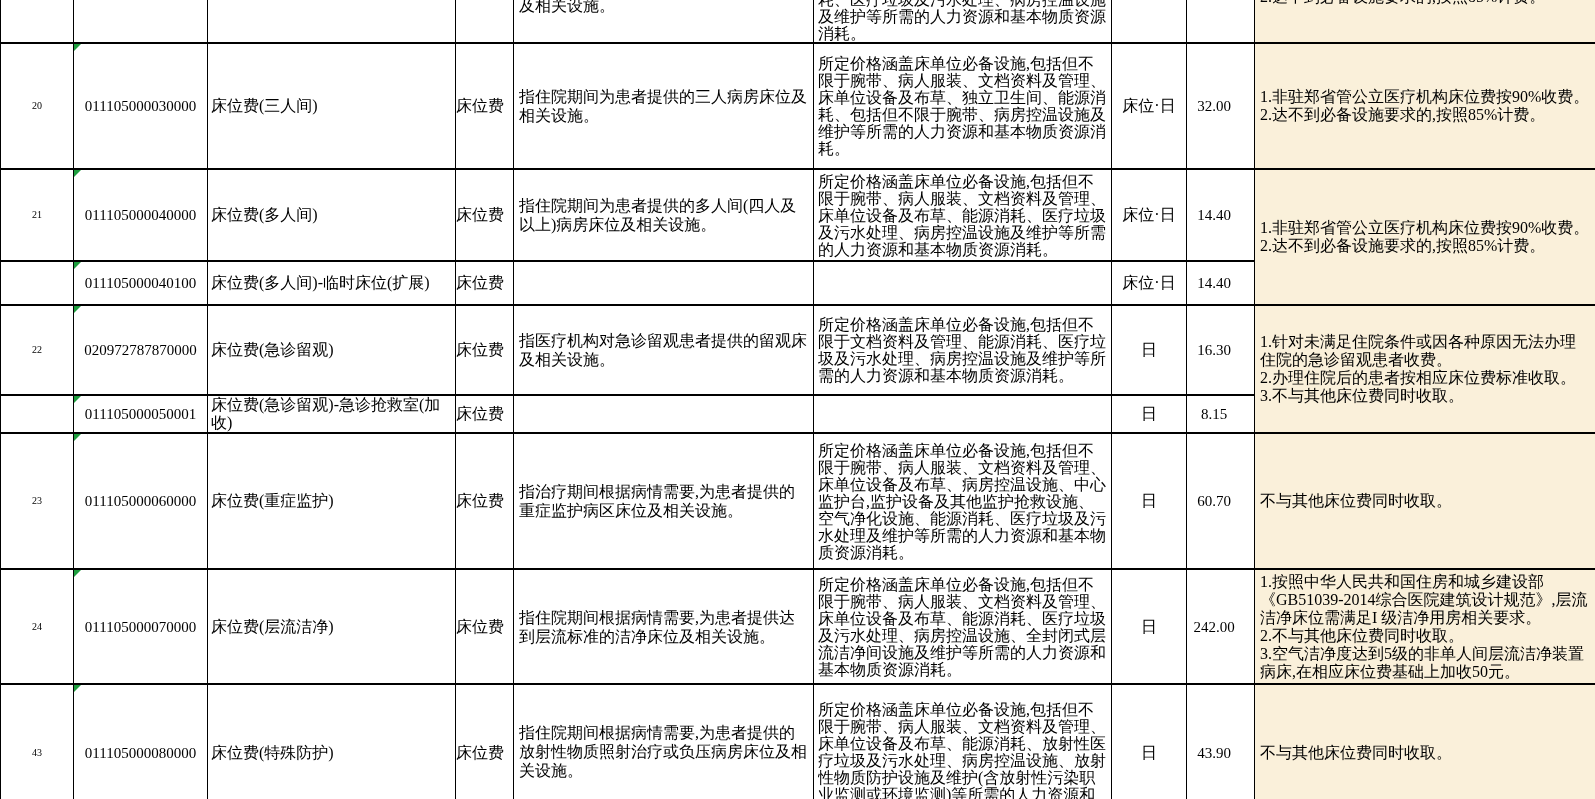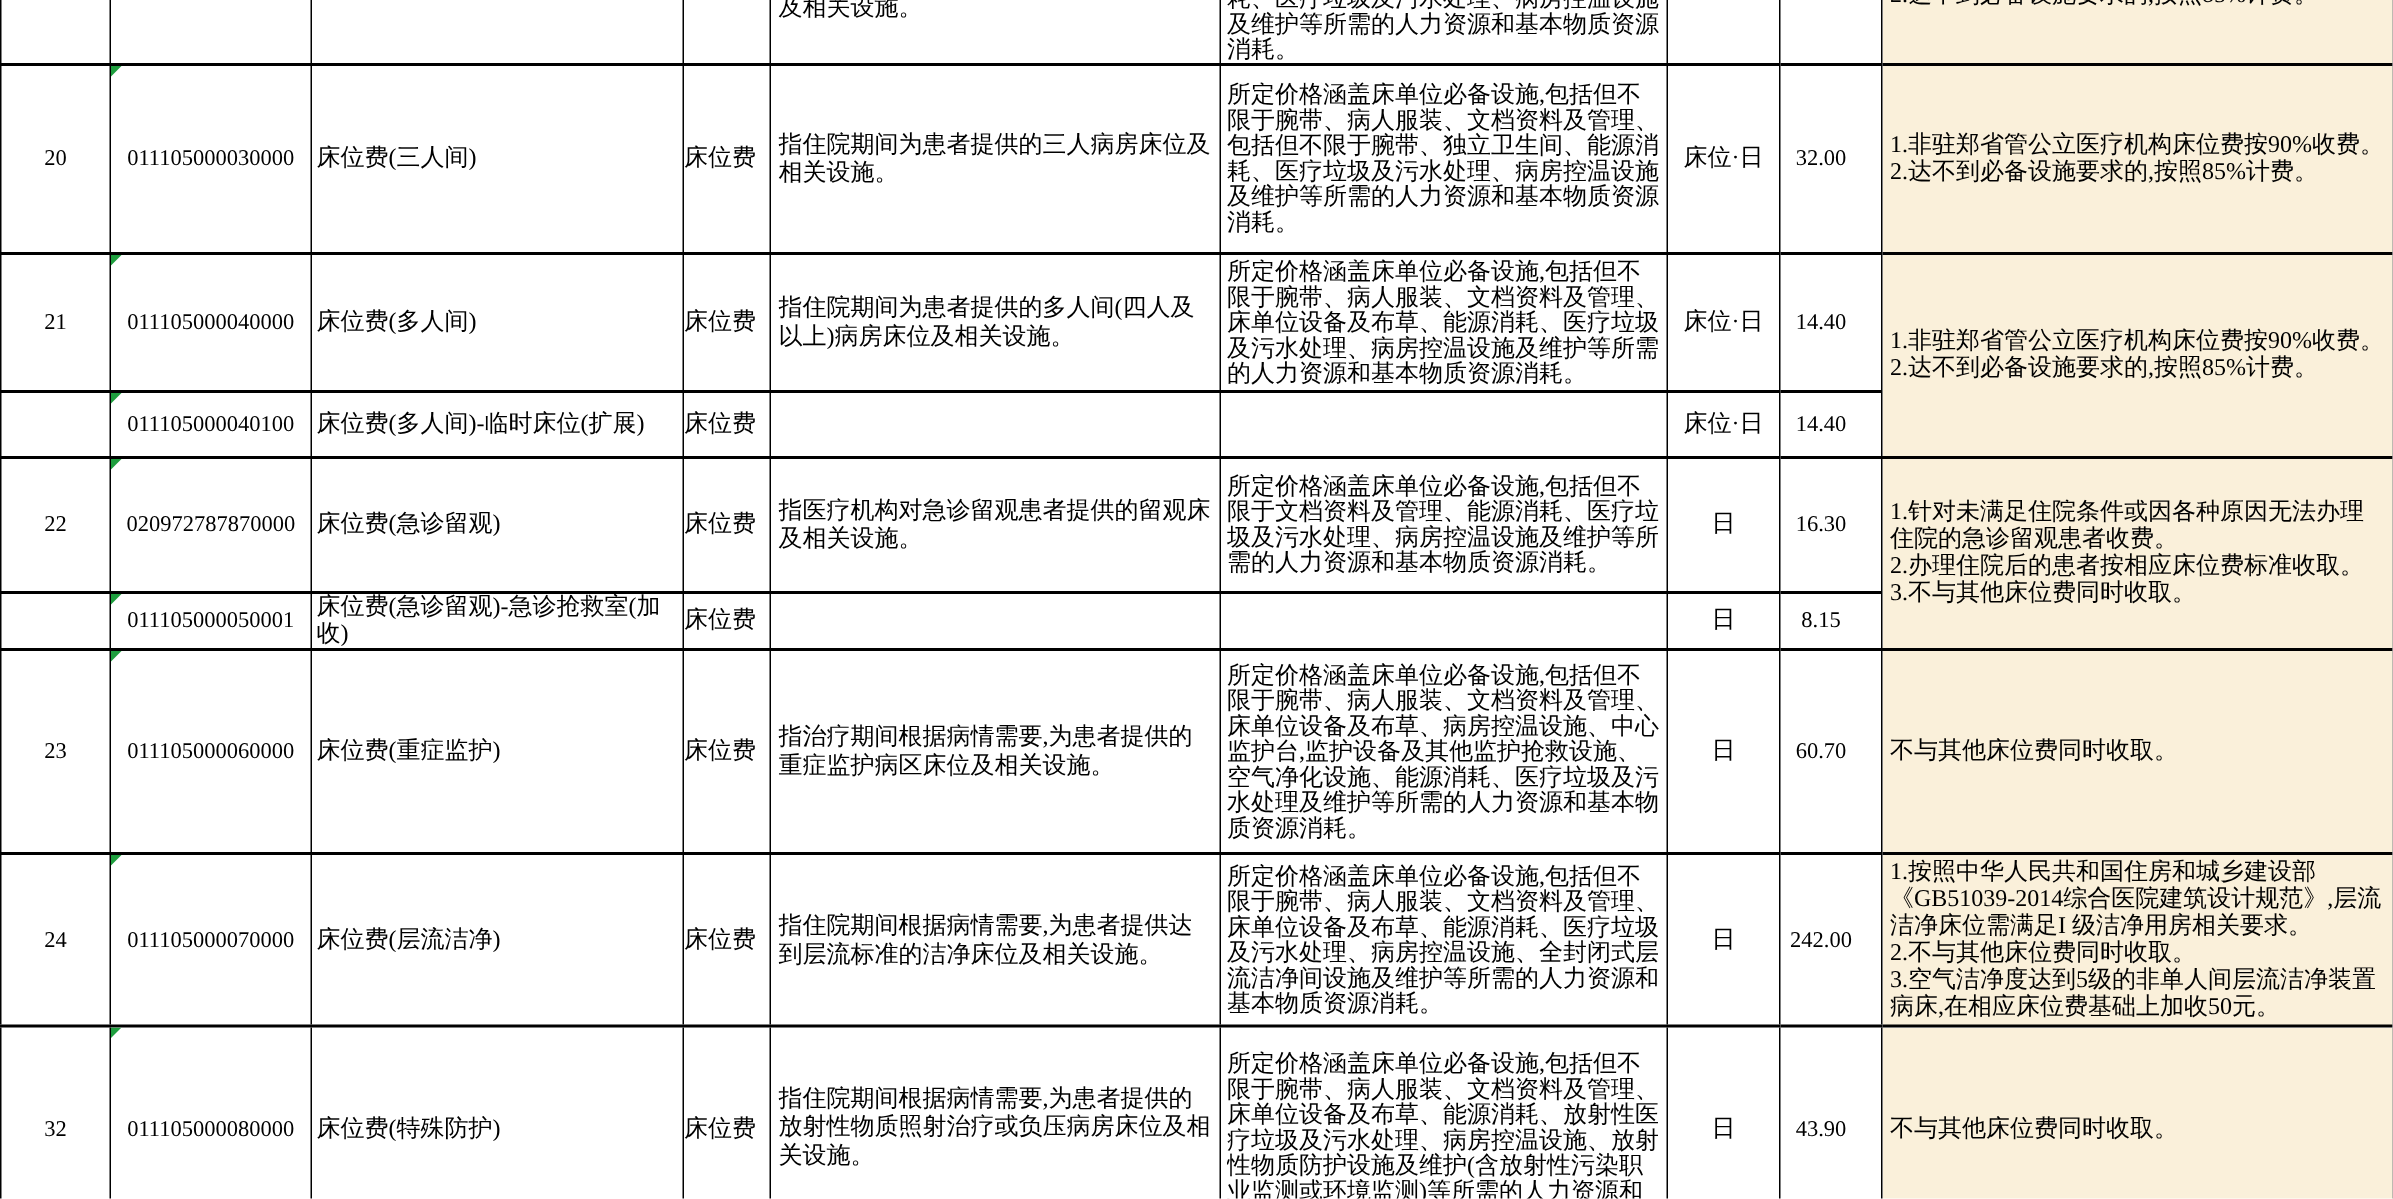--- a/index.html
+++ b/index.html
@@ -11,21 +11,21 @@
   table{border-collapse:collapse;table-layout:fixed;width:1595px;}
   td{
     border-left:1px solid #000;border-right:1px solid #000;
     border-top:2px solid #000;border-bottom:2px solid #000;
     padding:0;vertical-align:middle;font-size:16px;line-height:18px;
     overflow:hidden;
   }
   tr.r-partial td{border-top:none;vertical-align:top;}
   td.vtop{vertical-align:top;}
   .cw{white-space:pre-line;overflow:hidden;}
-  .c-no{text-align:center;font-size:15px;}
+  .c-no{text-align:center;font-size:10px;}
   .c-code{text-align:center;font-size:15px;position:relative;}
   .c-name{text-align:left;padding:0 3px;}
   .c-cat{}
   .c-desc{padding:0 5px;line-height:19px;}
   .c-comp{padding:0 4px;line-height:17px;}
   .c-unit{text-align:center;}
   .c-price{text-align:center;padding-right:13px;font-size:15px;}
   .c-notes{background:#FAF0DA;padding:0 5px;line-height:18px;margin-left:34px;}
   .tri{
     position:absolute;top:0;left:0;width:0;height:0;
@@ -89,21 +89,21 @@
           <td class="c-name">
             <div class="cw">床位费(三人间)</div>
           </td>
           <td class="c-cat">
             <div class="cw">床位费</div>
           </td>
           <td class="c-desc">
             <div class="cw">指住院期间为患者提供的三人病房床位及相关设施。</div>
           </td>
           <td class="c-comp">
-            <div class="cw">所定价格涵盖床单位必备设施,包括但不限于腕带、病人服装、文档资料及管理、包括但不限于腕带、独立卫生间、能源消耗、医疗垃圾及污水处理、病房控温设施及维护等所需的人力资源和基本物质资源消耗。</div>
+            <div class="cw">所定价格涵盖床单位必备设施,包括但不限于腕带、病人服装、文档资料及管理、床单位设备及布草、独立卫生间、能源消耗、包括但不限于腕带、病房控温设施及维护等所需的人力资源和基本物质资源消耗。</div>
           </td>
           <td class="c-unit">
             <div class="cw">床位·日</div>
           </td>
           <td class="c-price">
             <div class="cw">32.00</div>
           </td>
           <td class="c-notes">
             <div class="cw">1.非驻郑省管公立医疗机构床位费按90%收费。
 2.达不到必备设施要求的,按照85%计费。</div>
@@ -283,21 +283,21 @@
             <div class="cw">242.00</div>
           </td>
           <td class="c-notes">
             <div class="cw">1.按照中华人民共和国住房和城乡建设部《GB51039-2014综合医院建筑设计规范》,层流洁净床位需满足I 级洁净用房相关要求。
 2.不与其他床位费同时收取。
 3.空气洁净度达到5级的非单人间层流洁净装置病床,在相应床位费基础上加收50元。</div>
           </td>
         </tr>
         <tr style="height: 115px;">
           <td class="c-no">
-            <div class="cw">32</div>
+            <div class="cw">43</div>
           </td>
           <td class="c-code">
             <i class="tri"></i>
             <div class="cw">011105000080000</div>
           </td>
           <td class="c-name">
             <div class="cw">床位费(特殊防护)</div>
           </td>
           <td class="c-cat">
             <div class="cw">床位费</div>

